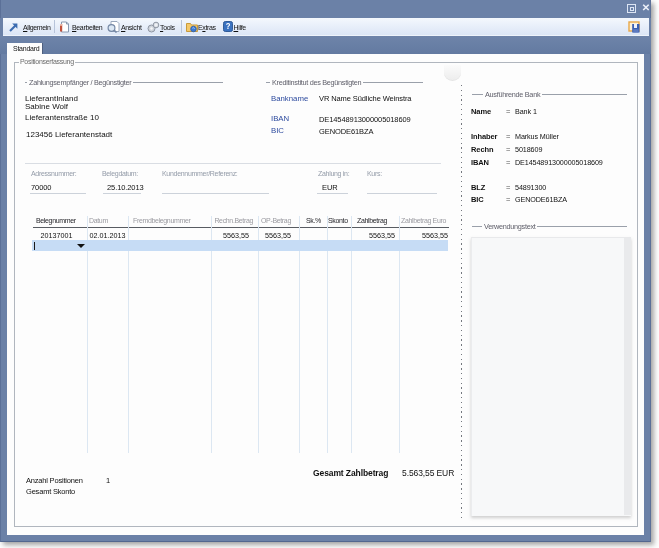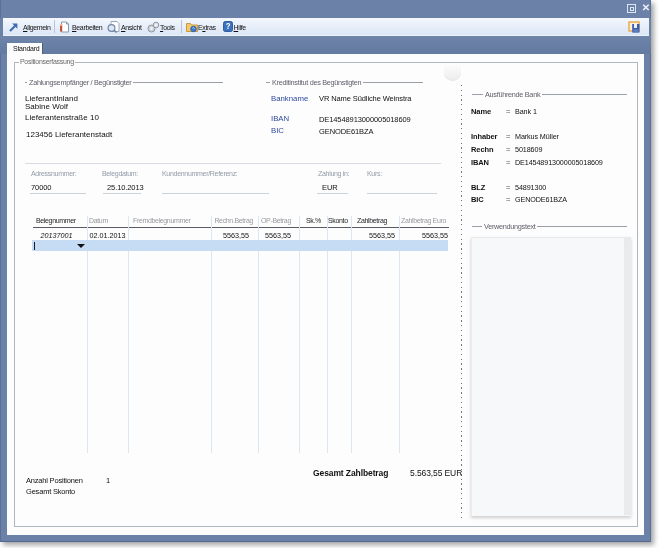--- a/index.html
+++ b/index.html
@@ -162,21 +162,21 @@
   <div class="thead gray" style="left:89px; top:217px;">Datum</div>
   <div class="thead gray" style="left:133px; top:217px;">Fremdbelegnummer</div>
   <div class="thead gray num" style="left:205px; top:217px; width:48px;">Rechn.Betrag</div>
   <div class="thead gray" style="left:261px; top:217px;">OP-Betrag</div>
   <div class="thead dark" style="left:306px; top:217px;">Sk.%</div>
   <div class="thead dark" style="left:328px; top:217px;">Skonto</div>
   <div class="thead dark" style="left:357px; top:217px;">Zahlbetrag</div>
   <div class="thead gray" style="left:401px; top:217px;">Zahlbetrag Euro</div>
   <div class="hline" style="left:33px; top:227px; width:416px; background:#585c62;"></div>
 
-  <div class="txt tnum num" style="left:33px; top:230.5px; width:39.5px;font-style:italic;">20137001</div>
+  <div class="txt tnum num" style="left:33px; top:230.5px; width:39.5px;">20137001</div>
   <div class="txt tnum" style="left:89.5px; top:230.5px;text-align:center;">02.01.2013</div>
   <div class="txt tnum num" style="left:205px; top:230.5px; width:44px;">5563,55</div>
   <div class="txt tnum num" style="left:247px; top:230.5px; width:44px;">5563,55</div>
   <div class="txt tnum num" style="left:351px; top:230.5px; width:44px;">5563,55</div>
   <div class="txt tnum num" style="left:404px; top:230.5px; width:44px;">5563,55</div>
 
   <div style="position:absolute; left:32px; top:240px; width:416px; height:11px; background:#c6dcf5; z-index:1;"></div>
   <div style="position:absolute; left:33.5px; top:241.5px; width:1px; height:8px; background:#1a1a1a; z-index:2;"></div>
   <div style="position:absolute; left:76.5px; top:244px; width:0; height:0; z-index:2;
       border-left:4.3px solid transparent; border-right:4.3px solid transparent; border-top:4.3px solid #111;"></div>
@@ -184,21 +184,21 @@
   <div class="vline" style="left:87px; top:216px; height:237px;"></div>
   <div class="vline" style="left:128px; top:216px; height:237px;"></div>
   <div class="vline" style="left:211px; top:216px; height:237px;"></div>
   <div class="vline" style="left:258px; top:216px; height:237px;"></div>
   <div class="vline" style="left:299px; top:216px; height:237px;"></div>
   <div class="vline" style="left:327px; top:216px; height:237px;"></div>
   <div class="vline" style="left:351px; top:216px; height:237px;"></div>
   <div class="vline" style="left:399px; top:216px; height:237px;"></div>
 
   <div class="txt b" style="left:313px; top:468px; font-size:8.5px;">Gesamt Zahlbetrag</div>
-  <div class="txt" style="left:402px; top:468px; font-size:8.5px;margin-left:8px;">5.563,55 EUR</div>
+  <div class="txt" style="left:402px; top:468px; font-size:8.5px;">5.563,55 EUR</div>
   <div class="txt" style="left:26px; top:475.5px; letter-spacing:-0.2px;">Anzahl Positionen</div>
   <div class="txt" style="left:106px; top:475.5px;">1</div>
   <div class="txt" style="left:26px; top:487px; letter-spacing:-0.2px;">Gesamt Skonto</div>
 
   <div class="hline" style="left:472px; top:94px; width:155px; background:#9aa0aa;"></div>
   <div class="hlabel" style="left:483px; top:90px;">Ausführende Bank</div>
   <div class="txt b" style="left:471px; top:107px;">Name</div>
   <div class="txt" style="left:506px; top:107px; color:#555;">=</div>
   <div class="txt rpv" style="left:515px; top:107px;">Bank 1</div>
   <div class="txt b" style="left:471px; top:132px;">Inhaber</div>

